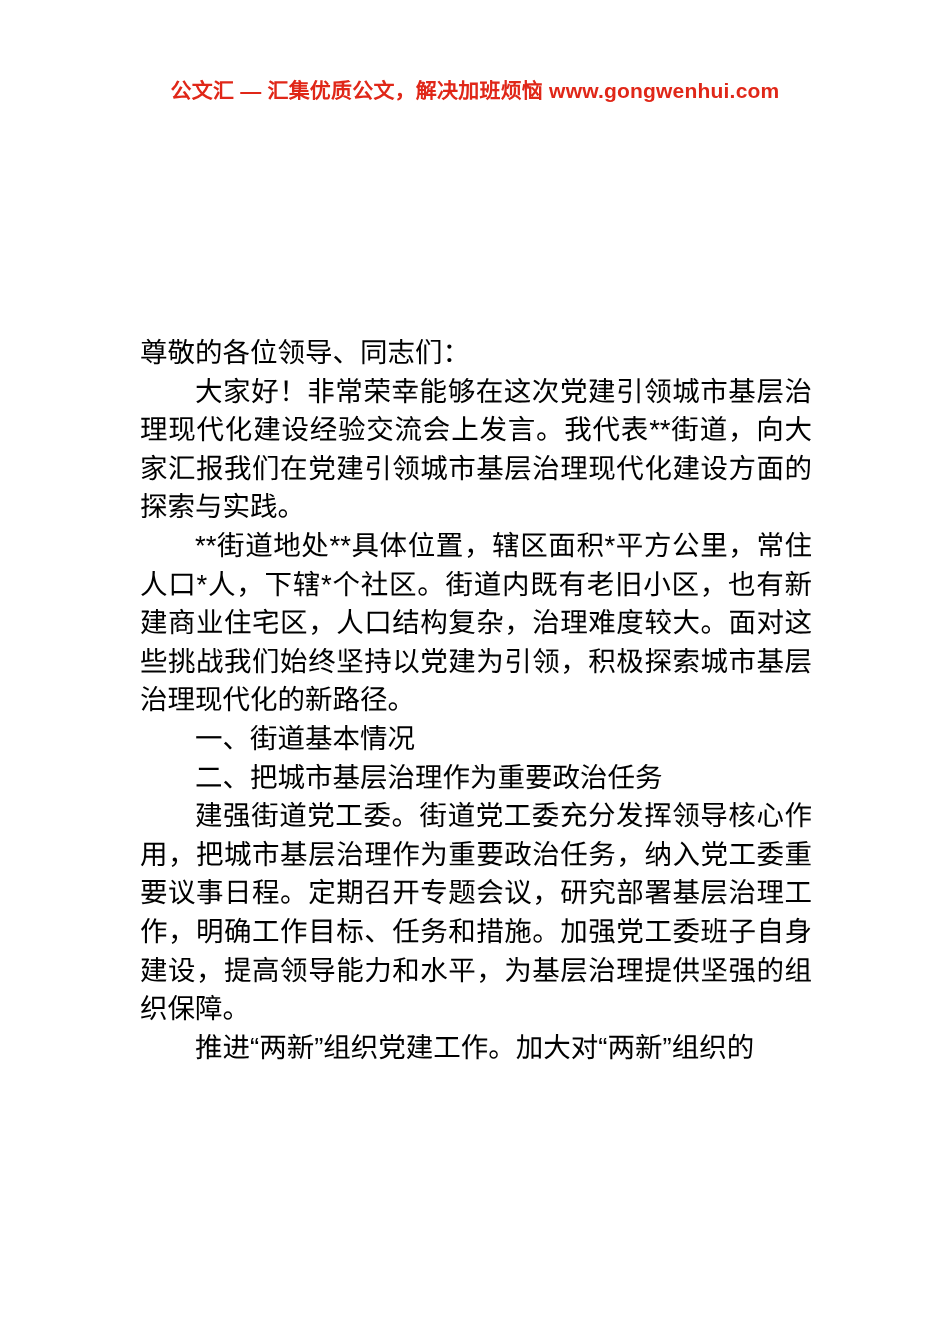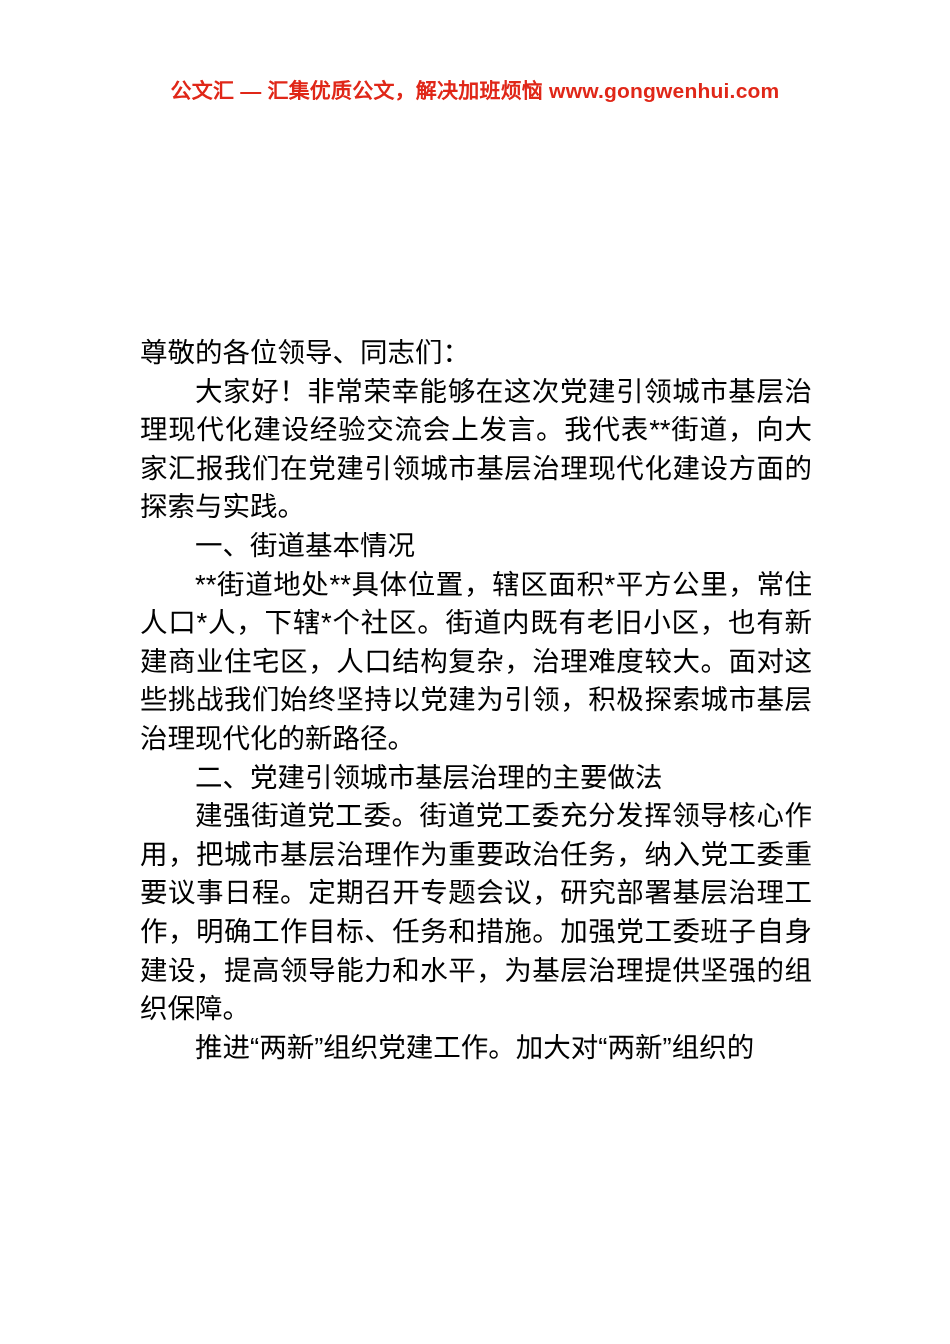--- a/index.html
+++ b/index.html
@@ -93,20 +93,20 @@
 <div class="page">
 
   <div class="site-banner">
     <span class="brand-name">公文汇</span><span class="brand-dash"> — </span><span class="brand-slogan">汇集优质公文，解决加班烦恼</span><span class="brand-url"> www.gongwenhui.com</span>
   </div>
 
 
   <div class="doc-body">
     <p class="flush">尊敬的各位领导、同志们：</p>
     <p class="indent">大家好！非常荣幸能够在这次党建引领城市基层治理现代化建设经验交流会上发言。我代表**街道，向大家汇报我们在党建引领城市基层治理现代化建设方面的探索与实践。</p>
+    <p class="indent">**街道地处**具体位置，辖区面积*平方公里，常住人口*人，下辖*个社区。街道内既有老旧小区，也有新建商业住宅区，人口结构复杂，治理难度较大。面对这些挑战我们始终坚持以党建为引领，积极探索城市基层治理现代化的新路径。</p>
     <p class="indent">一、街道基本情况</p>
-    <p class="indent">**街道地处**具体位置，辖区面积*平方公里，常住人口*人，下辖*个社区。街道内既有老旧小区，也有新建商业住宅区，人口结构复杂，治理难度较大。面对这些挑战我们始终坚持以党建为引领，积极探索城市基层治理现代化的新路径。</p>
-    <p class="indent">二、党建引领城市基层治理的主要做法</p>
+    <p class="indent">二、把城市基层治理作为重要政治任务</p>
     <p class="indent">建强街道党工委。街道党工委充分发挥领导核心作用，把城市基层治理作为重要政治任务，纳入党工委重要议事日程。定期召开专题会议，研究部署基层治理工作，明确工作目标、任务和措施。加强党工委班子自身建设，提高领导能力和水平，为基层治理提供坚强的组织保障。</p>
     <p class="indent">推进“两新”组织党建工作。加大对“两新”组织的</p>
   </div>
 
 </div>
 
 </body></html>

